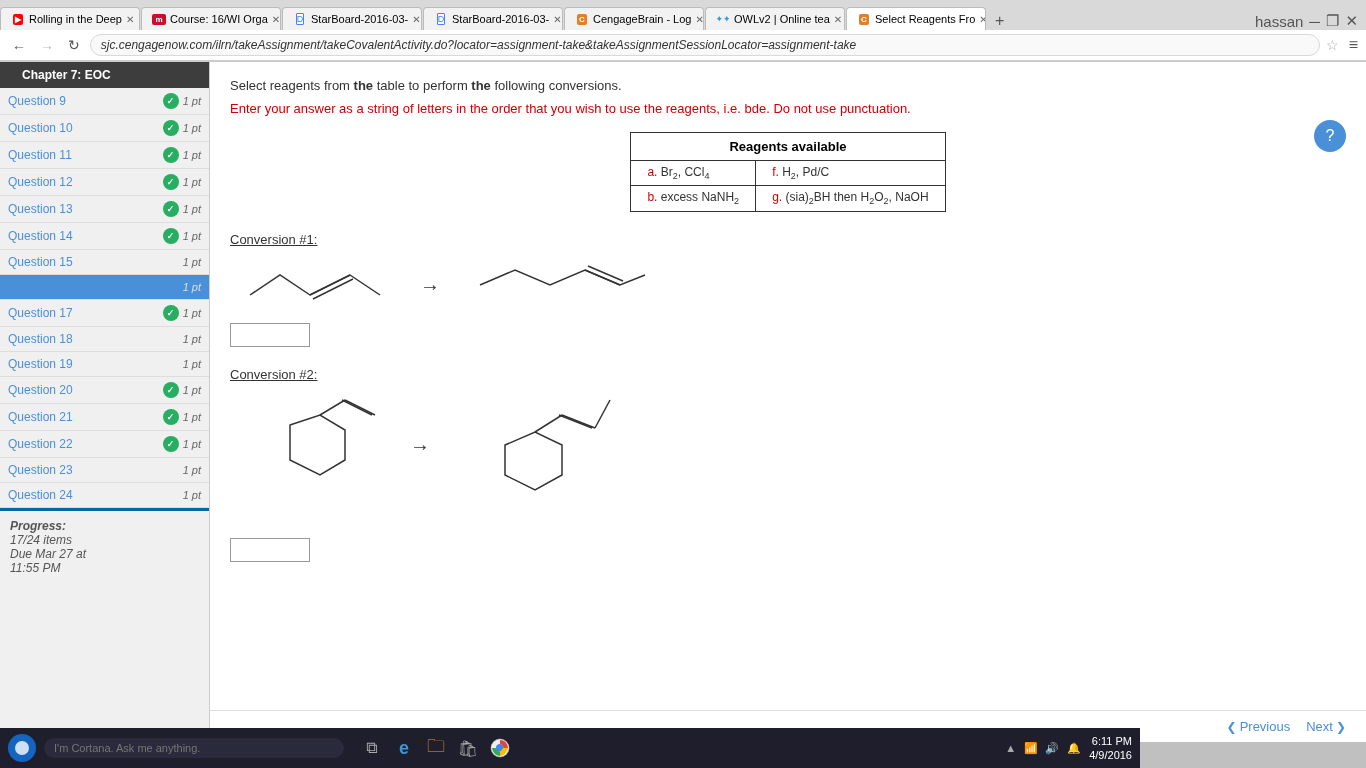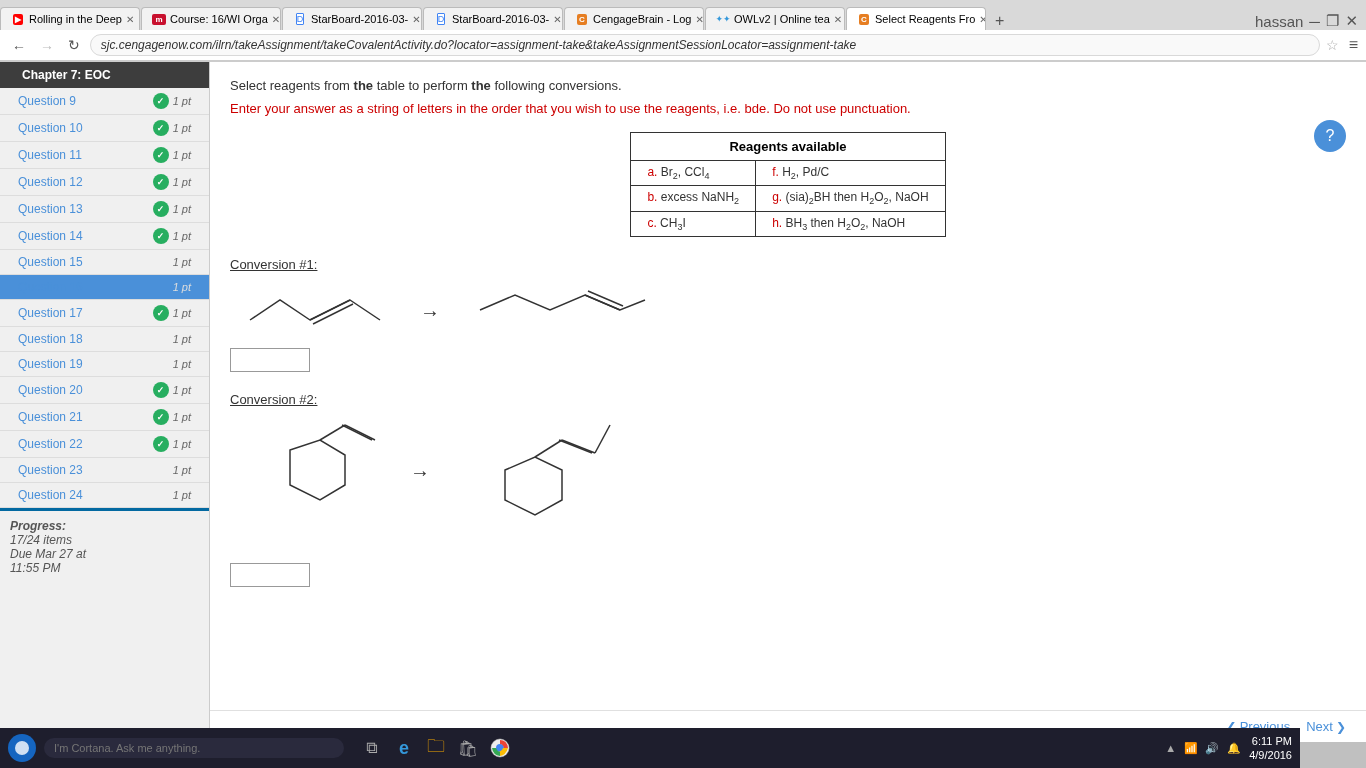--- a/index.html
+++ b/index.html
@@ -25,21 +25,21 @@
     .url-bar { flex: 1; border: 1px solid #d9d9d9; border-radius: 12px; padding: 3px 10px; font-size: 12px; color: #333; background: #f9f9f9; font-style: italic; }
     .star-btn { font-size: 14px; color: #aaa; cursor: pointer; }
     .menu-btn { font-size: 16px; color: #555; cursor: pointer; margin-left: 4px; }
 
     
     .page-layout { display: flex; width: 1366px; min-height: 680px; }
 
     
     .sidebar { width: 210px; background: #f0f0f0; border-right: 1px solid #ccc; flex-shrink: 0; }
     .chapter-header { background: #3d3d3d; color: white; padding: 6px 22px; font-size: 12px; font-weight: bold; display: flex; justify-content: space-between; }
-    .sidebar-question { display: flex; align-items: center; padding: 5px 18px; border-bottom: 1px solid #ddd; font-size: 12px; cursor: pointer; }
+    .sidebar-question { display: flex; align-items: center; padding: 5px 8px; border-bottom: 1px solid #ddd; font-size: 12px; cursor: pointer; }
     .sidebar-question.active { background: #4a90d9; color: white; }
     .sidebar-question .q-label { flex: 1; color: inherit; }
     .sidebar-question.active .q-label { color: white; }
     .sidebar-question .q-label:not(.active) { color: #4a90d9; }
     .check-icon { width: 16px; height: 16px; background: #27ae60; border-radius: 50%; display: flex; align-items: center; justify-content: center; margin: 0 4px; flex-shrink: 0; }
     .check-icon::after { content: '✓'; color: white; font-size: 9px; font-weight: bold; }
     .sidebar-question .pts { color: #666; font-size: 11px; font-style: italic; margin-left: auto; }
     .sidebar-question.active .pts { color: #ddd; }
     .progress-section { padding: 8px 10px; font-size: 12px; color: #555; border-top: 3px solid #0369a1; font-style: italic; }
 
@@ -72,21 +72,21 @@
     .try-another-btn { background: #888; color: white; border: none; padding: 8px 16px; font-size: 13px; cursor: pointer; border-radius: 3px; }
     .attempts-text { font-size: 12px; color: #555; }
 
     
     .nav-footer { display: flex; justify-content: flex-end; align-items: center; padding: 8px 20px; gap: 16px; background: white; border-top: 1px solid #e0e0e0; }
     .nav-prev, .nav-next { color: #4a90d9; font-size: 13px; cursor: pointer; display: flex; align-items: center; gap: 3px; }
     .nav-prev::before { content: '❮'; font-size: 12px; }
     .nav-next::after { content: '❯'; font-size: 12px; }
 
     
-    .taskbar { background: #1e1e2d; color: white; height: 40px; display: flex; align-items: center; padding: 0 8px; gap: 8px; position: fixed; bottom: 0; width: 1300px; }
+    .taskbar { background: #1e1e2d; color: white; height: 40px; display: flex; align-items: center; padding: 0 8px; gap: 8px; position: fixed; bottom: 0; width: 1140px; }
     .taskbar-start { background: #1565c0; border-radius: 50%; width: 28px; height: 28px; display: flex; align-items: center; justify-content: center; cursor: pointer; }
     .taskbar-search { background: #2a2a3d; border: none; color: #aaa; padding: 4px 10px; border-radius: 12px; font-size: 11px; width: 200px; flex: 1; max-width: 300px; }
     .taskbar-icons { display: flex; gap: 8px; margin: 0 8px; }
     .taskbar-icon { width: 24px; height: 24px; display: flex; align-items: center; justify-content: center; cursor: pointer; }
     .taskbar-right { margin-left: auto; display: flex; align-items: center; gap: 8px; font-size: 11px; }
     .taskbar-time { text-align: right; line-height: 1.3; }
 
     
     .support-icon { position: fixed; right: 20px; top: 120px; width: 32px; height: 32px; background: #4a90d9; border-radius: 50%; display: flex; align-items: center; justify-content: center; color: white; font-size: 16px; cursor: pointer; }
 
@@ -280,24 +280,20 @@
         </thead>
         <tbody>
           <tr>
             <td><span class="reagent-letter">a.</span> <span class="reagent-text">Br<sub>2</sub>, CCl<sub>4</sub></span></td>
             <td><span class="reagent-letter">f.</span> <span class="reagent-text">H<sub>2</sub>, Pd/C</span></td>
           </tr>
           <tr>
             <td><span class="reagent-letter">b.</span> <span class="reagent-text">excess NaNH<sub>2</sub></span></td>
             <td><span class="reagent-letter">g.</span> <span class="reagent-text">(sia)<sub>2</sub>BH then H<sub>2</sub>O<sub>2</sub>, NaOH</span></td>
           </tr>
-          <tr>
-            <td><span class="reagent-letter">c.</span> <span class="reagent-text">CH<sub>3</sub>I</span></td>
-            <td><span class="reagent-letter">h.</span> <span class="reagent-text">BH<sub>3</sub> then H<sub>2</sub>O<sub>2</sub>, NaOH</span></td>
-          </tr>
         </tbody>
       </table>
 
       <div class="conversion-section">
         <p class="conversion-label">
           <u>Conversion #1:</u>
         </p>
         <div class="conversion-diagram">
 
           <svg width="170" height="60">

